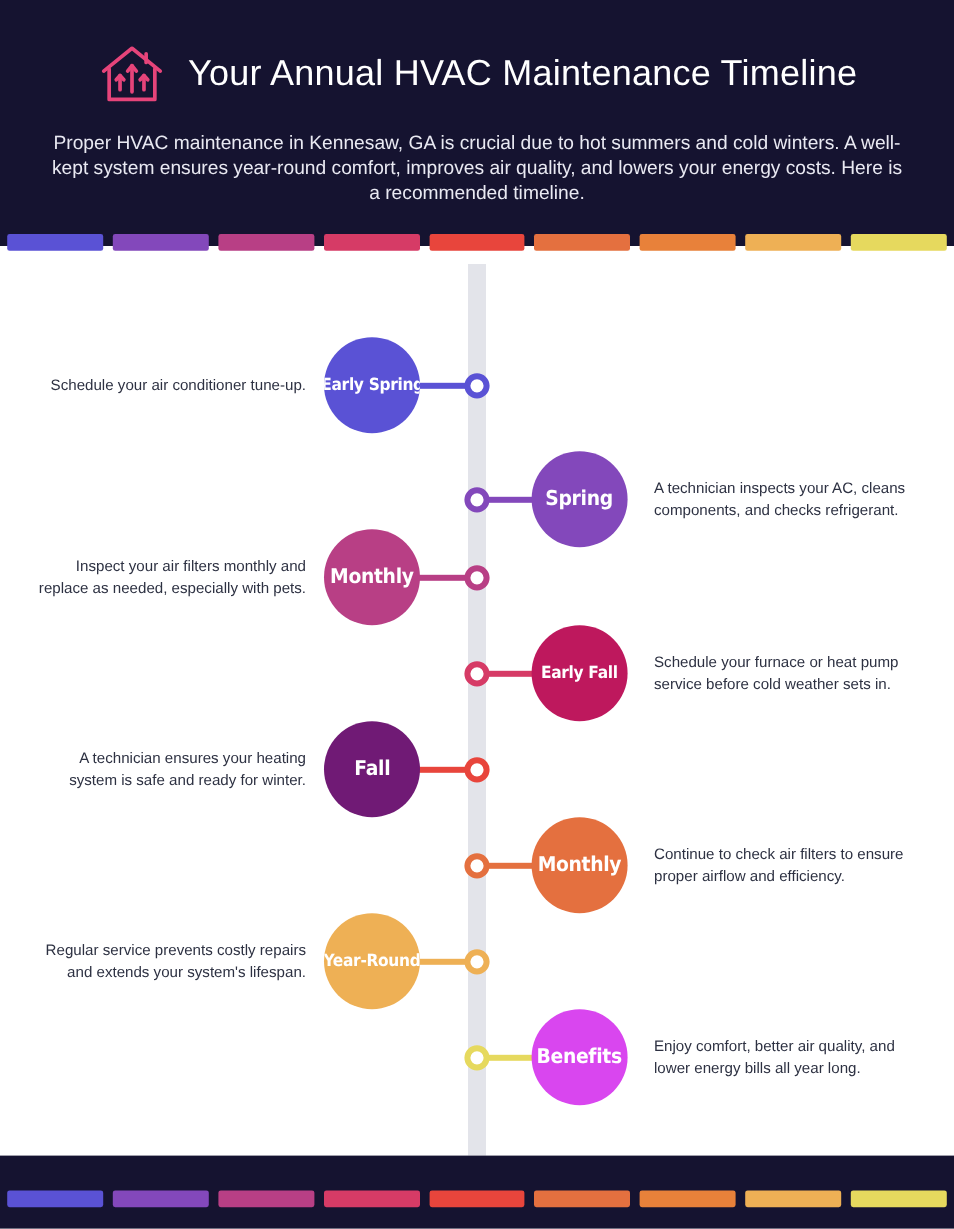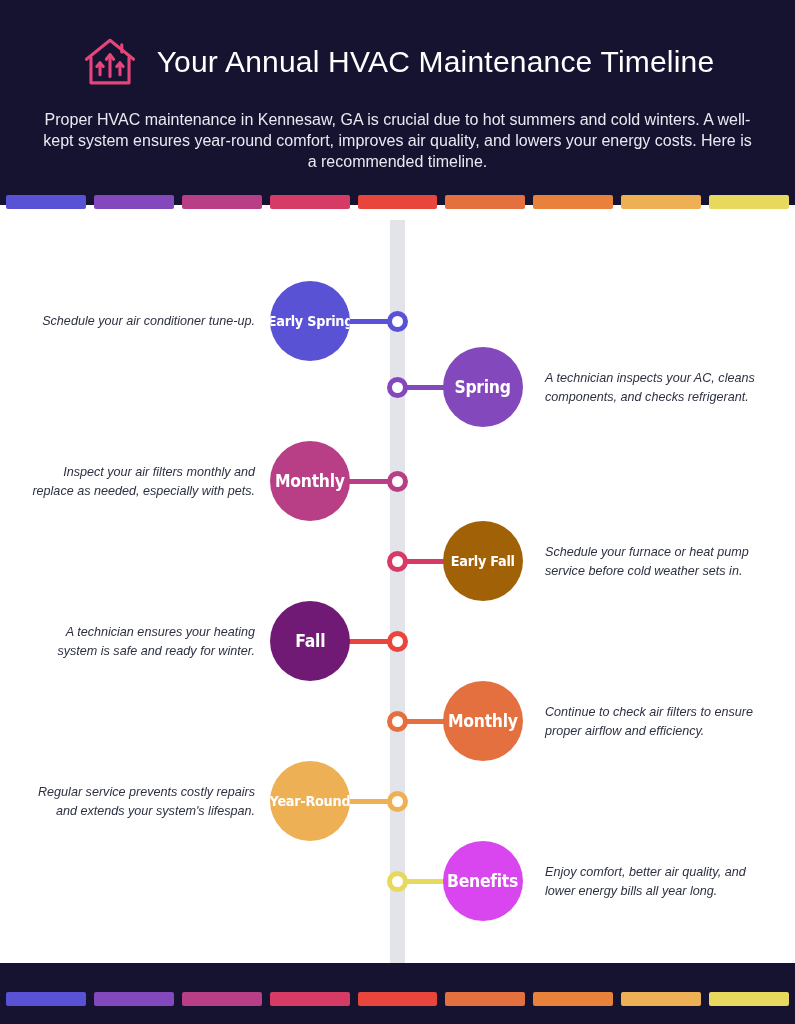--- a/index.html
+++ b/index.html
@@ -151,21 +151,20 @@
   .bubble-label.sm { font-size: 14px; }
 
   
   .desc {
     position: absolute;
     top: 50%;
     transform: translateY(-50%);
     font-size: 12.6px;
     line-height: 18.5px;
     color: #2d3142;
-    font-style: italic;
   }
   .row.left .desc {
     left: 30px;
     width: 225px;
     text-align: right;
   }
   .row.right .desc {
     left: 545px;
     width: 215px;
     text-align: left;
@@ -212,39 +211,39 @@
     <div class="spine"></div>
     <div id="rows">
         <div class="row left" style="top: 61px; color: rgb(90, 82, 213);">
           <div class="connector" style="background: rgb(90, 82, 213);"></div>
           <div class="bubble" style="background: rgb(90, 82, 213);">
             <span class="bubble-label sm">Early Spring</span>
           </div>
           <div class="node"></div>
           <div class="desc">Schedule your air conditioner tune-up.</div>
         </div>
-        <div class="row right" style="top: 127px; color: rgb(131, 72, 187);">
+        <div class="row right" style="top: 156px; color: rgb(131, 72, 187);">
           <div class="connector" style="background: rgb(131, 72, 187);"></div>
           <div class="bubble" style="background: rgb(131, 72, 187);">
             <span class="bubble-label">Spring</span>
           </div>
           <div class="node"></div>
           <div class="desc">A technician inspects your AC, cleans components, and checks refrigerant.</div>
         </div>
         <div class="row left" style="top: 221px; color: rgb(184, 63, 133);">
           <div class="connector" style="background: rgb(184, 63, 133);"></div>
           <div class="bubble" style="background: rgb(184, 63, 133);">
             <span class="bubble-label">Monthly</span>
           </div>
           <div class="node"></div>
           <div class="desc">Inspect your air filters monthly and replace as needed, especially with pets.</div>
         </div>
         <div class="row right" style="top: 301px; color: rgb(214, 59, 102);">
           <div class="connector" style="background: rgb(214, 59, 102);"></div>
-          <div class="bubble" style="background: #a16207;">
+          <div class="bubble" style="background: #be185d;">
             <span class="bubble-label sm">Early Fall</span>
           </div>
           <div class="node"></div>
           <div class="desc">Schedule your furnace or heat pump service before cold weather sets in.</div>
         </div>
         <div class="row left" style="top: 381px; color: rgb(232, 69, 60);">
           <div class="connector" style="background: rgb(232, 69, 60);"></div>
           <div class="bubble" style="background: #701a75;">
             <span class="bubble-label">Fall</span>
           </div>

